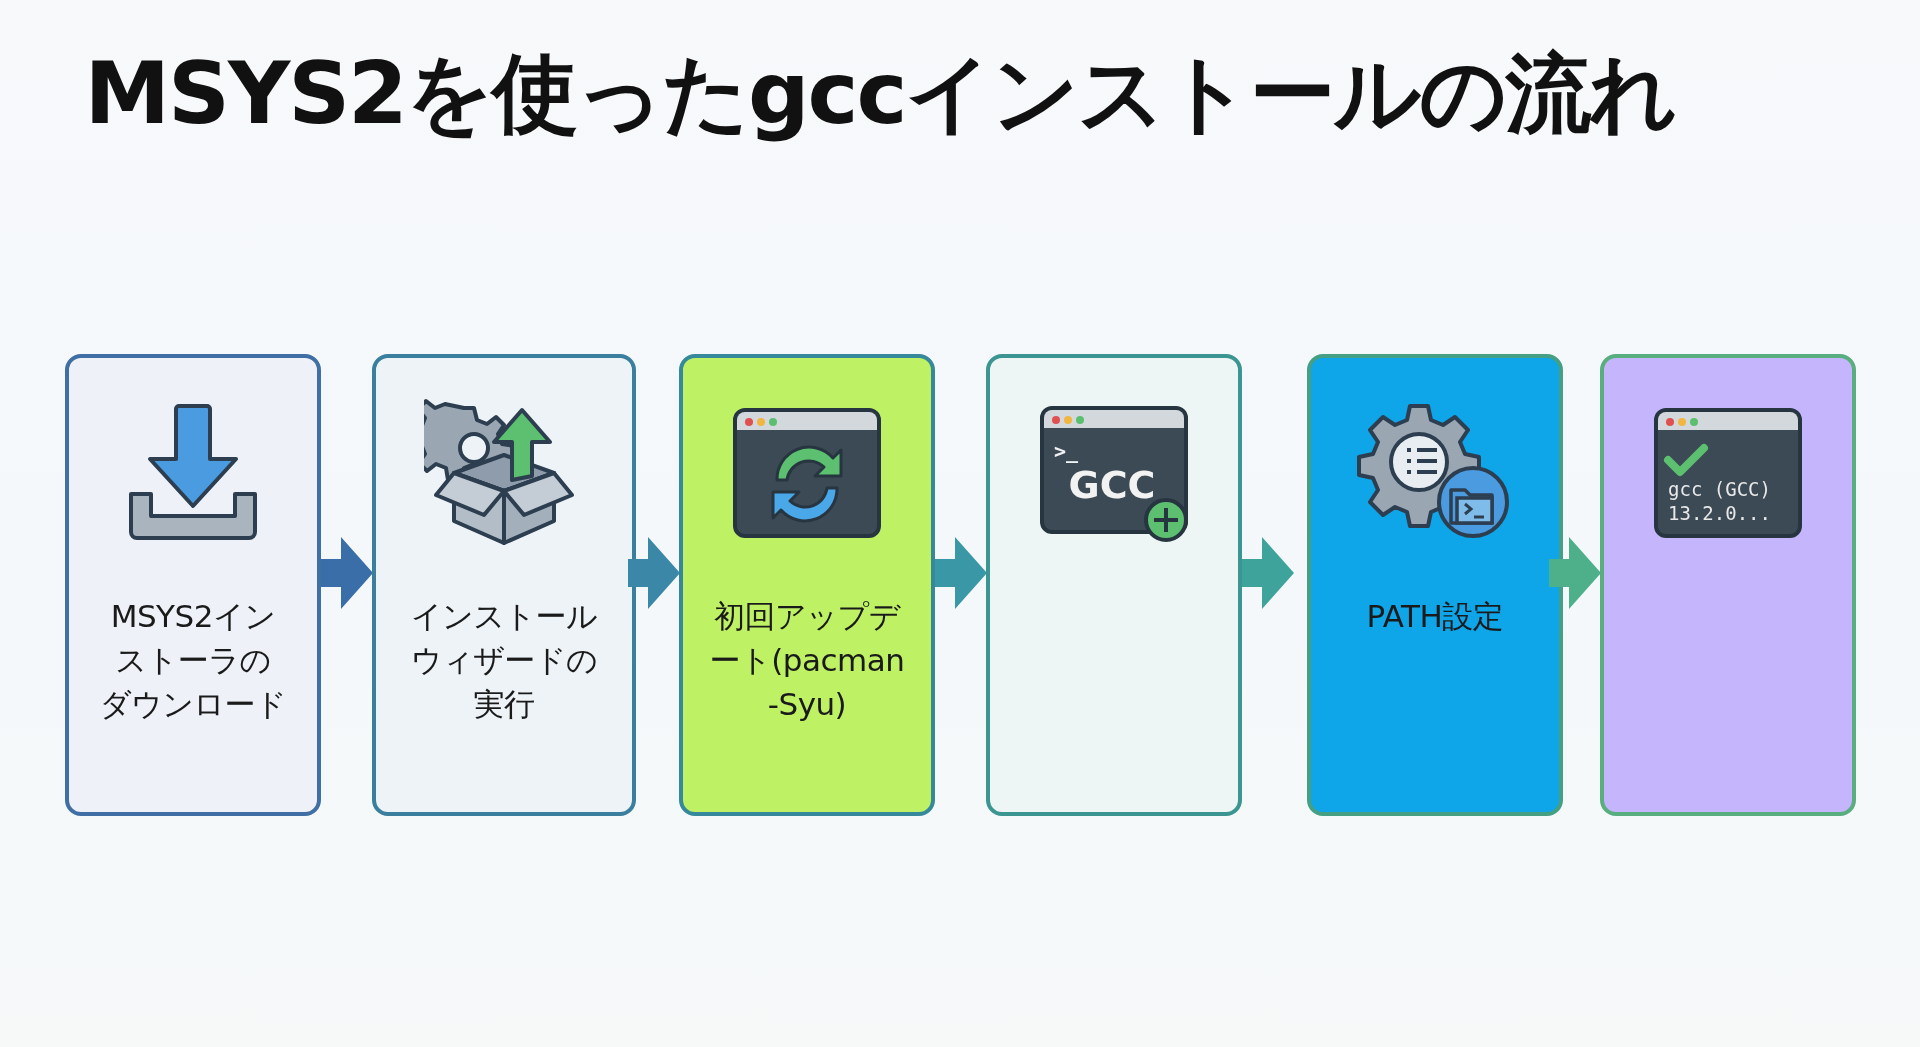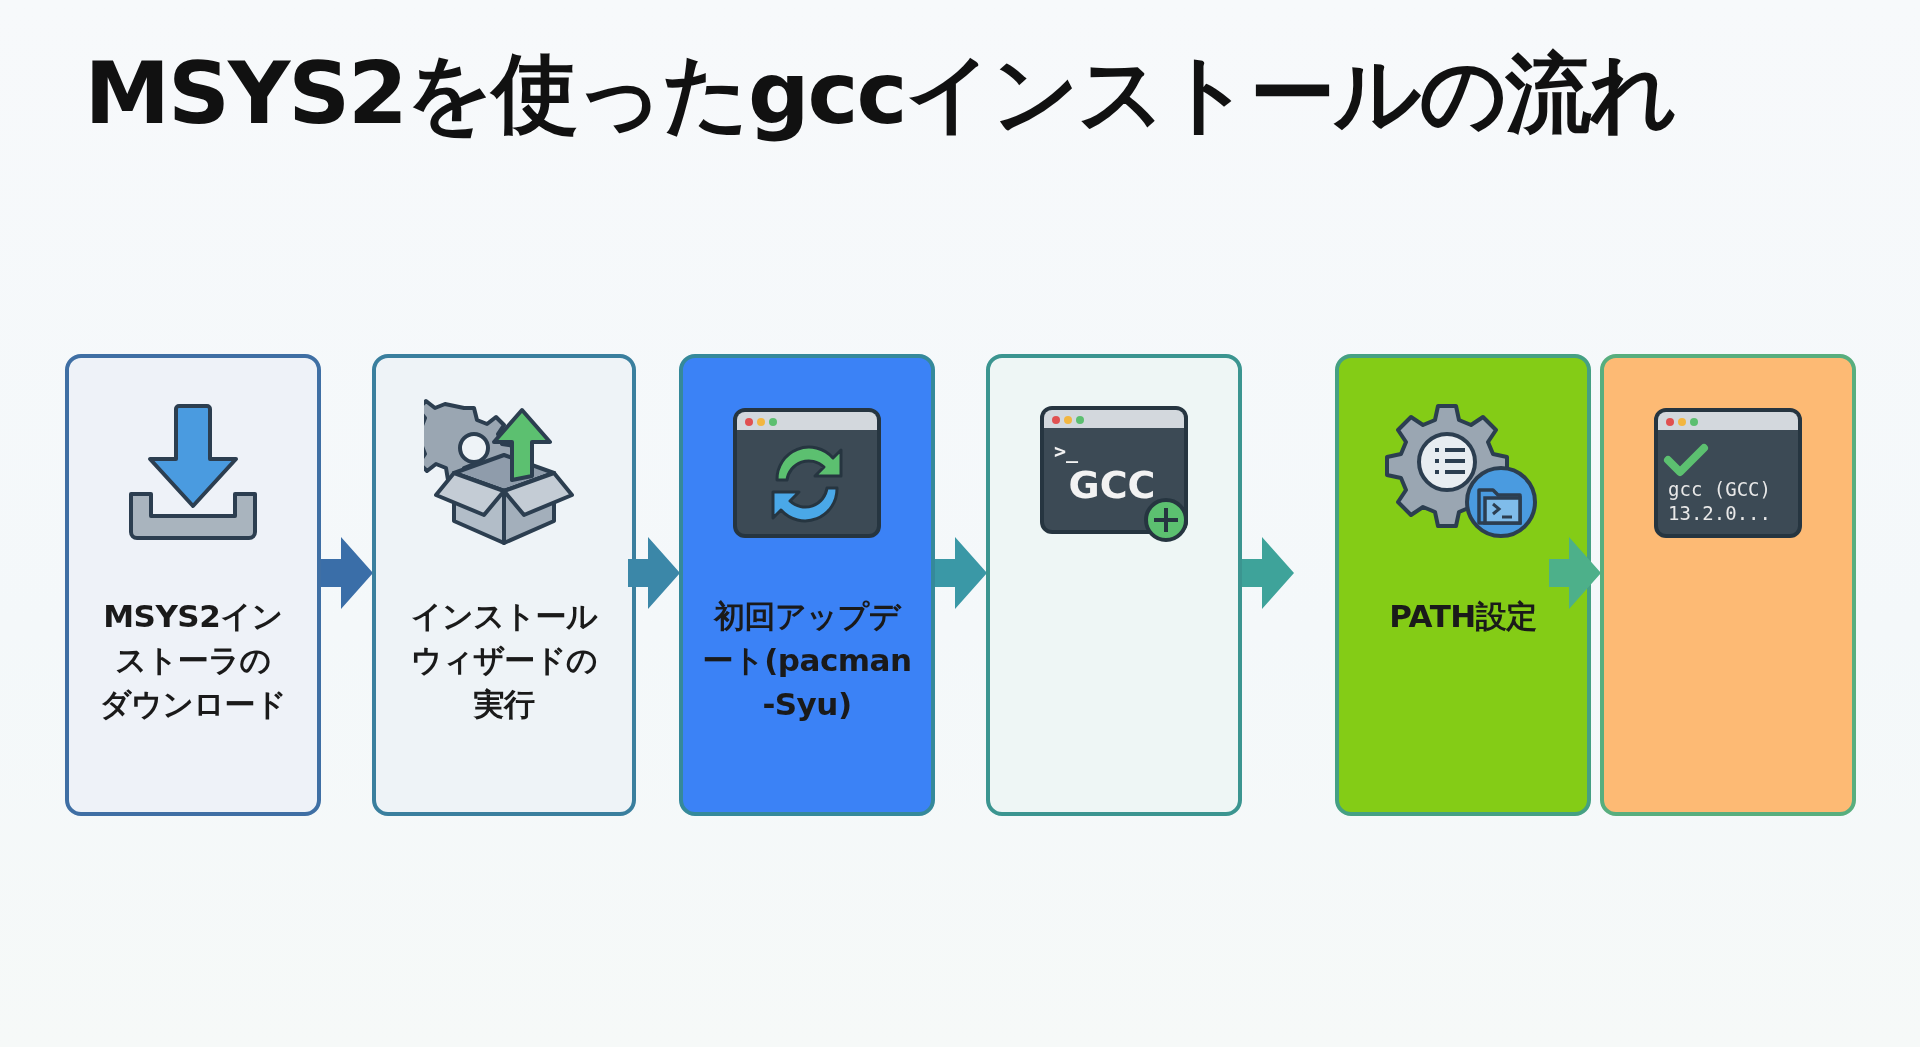--- a/index.html
+++ b/index.html
@@ -17,21 +17,21 @@
     position:absolute; top:354px; width:248px; height:454px;
     border:4px solid #3f6fa4; border-radius:16px;
     box-sizing:content-box;
   }
   .card .icon {
     position:absolute; left:50%; top:40px; transform:translateX(-50%);
     width:160px; height:150px;
   }
   .card .label {
     position:absolute; left:6px; right:6px; top:236px;
-    text-align:center; font-size:31px; font-weight:bold; color:#1a1a1a;
+    text-align:center; font-size:31px; font-weight:normal; color:#1a1a1a;
     line-height:44px; white-space:pre-line; letter-spacing:-0.5px;
   }
   .arrow { position:absolute; top:535px; width:54px; height:76px; }
 </style>
 </head>
 <body>
 
 <div class="title">MSYS2を使ったgccインストールの流れ</div>
 
 <div class="card" id="card0" style="left: 65px; border-color: rgb(63, 111, 164); background: rgb(238, 242, 248);">
@@ -67,21 +67,21 @@
 ウィザードの
 実行</div>
 </div>
 
 <div class="arrow" style="left:628px;">
   <svg width="54" height="76" viewBox="0 0 54 76">
       <path d="M0 24 h20 v-22 l32 36 l-32 36 v-22 h-20z" fill="#3b87a8"></path>
     </svg>
 </div>
 
-<div class="card" id="card2" style="left: 679px; border-color: rgb(53, 137, 154); background: #3b82f6;">
+<div class="card" id="card2" style="left: 679px; border-color: rgb(53, 137, 154); background: #bef264;">
   <svg class="icon" viewBox="0 0 160 150">
     <rect x="8" y="12" width="144" height="126" rx="10" fill="#3c4a55" stroke="#263540" stroke-width="4"></rect>
     <path d="M10 22 a8 8 0 0 1 8 -8 h124 a8 8 0 0 1 8 8 v10 h-140z" fill="#d3d8dd"></path>
     <circle cx="22" cy="24" r="4" fill="#e05050"></circle>
       <circle cx="34" cy="24" r="4" fill="#f2b640"></circle>
       <circle cx="46" cy="24" r="4" fill="#5cbf70"></circle>
     <path d="M50 82 a32 32 0 0 1 56 -22 l8 -8 v26 h-26 l9 -9 a22 22 0 0 0 -37 13z" fill="#5cc070" stroke="#263540" stroke-width="3" stroke-linejoin="round"></path>
     <path d="M110 90 a32 32 0 0 1 -56 22 l-8 8 v-26 h26 l-9 9 a22 22 0 0 0 37 -13z" fill="#4aa8e8" stroke="#263540" stroke-width="3" stroke-linejoin="round"></path>
   </svg>
   <div class="label">初回アップデ
@@ -108,21 +108,21 @@
     <path d="M132 110 v24 M120 122 h24" stroke="#263540" stroke-width="4"></path>
   </svg>
 </div>
 
 <div class="arrow" style="left:1242px;">
   <svg width="54" height="76" viewBox="0 0 54 76">
       <path d="M0 24 h20 v-22 l32 36 l-32 36 v-22 h-20z" fill="#3ea39a"></path>
     </svg>
 </div>
 
-<div class="card" id="card4" style="left: 1335px; border-color: rgb(69, 160, 131); background: #84cc16;">
+<div class="card" id="card4" style="left: 1307px; border-color: rgb(69, 160, 131); background: #0ea5e9;">
   <svg class="icon" viewBox="0 0 160 150">
     <g stroke="#2c3e50" stroke-width="4" stroke-linejoin="round">
       <path d="M55 8 h18 l3 14 l12 5 l12 -8 l13 13 l-8 12 l5 12 l14 3 v18 l-14 3 l-5 12 l8 12 l-13 13 l-12 -8 l-12 5 l-3 14 h-18 l-3 -14 l-12 -5 l-12 8 l-13 -13 l8 -12 l-5 -12 l-14 -3 v-18 l14 -3 l5 -12 l-8 -12 l13 -13 l12 8 l12 -5z" fill="#9aa6b2"></path>
       <circle cx="64" cy="64" r="28" fill="#e8edf1"></circle>
     </g>
     <g stroke="#2c3e50" stroke-width="4">
       <path d="M52 52 h4 M52 63 h4 M52 74 h4"></path>
       <path d="M62 52 h20 M62 63 h20 M62 74 h20"></path>
     </g>
     <circle cx="118" cy="104" r="34" fill="#4a9be0" stroke="#2c3e50" stroke-width="4"></circle>
@@ -132,21 +132,21 @@
   </svg>
   <div class="label">PATH設定</div>
 </div>
 
 <div class="arrow" style="left:1549px;">
   <svg width="54" height="76" viewBox="0 0 54 76">
       <path d="M0 24 h20 v-22 l32 36 l-32 36 v-22 h-20z" fill="#4db08a"></path>
     </svg>
 </div>
 
-<div class="card" id="card5" style="left: 1600px; border-color: rgb(88, 174, 126); background: #fdba74;">
+<div class="card" id="card5" style="left: 1600px; border-color: rgb(88, 174, 126); background: #c4b5fd;">
   <svg class="icon" viewBox="0 0 160 150">
     <rect x="8" y="12" width="144" height="126" rx="10" fill="#3c4a55" stroke="#263540" stroke-width="4"></rect>
     <path d="M10 22 a8 8 0 0 1 8 -8 h124 a8 8 0 0 1 8 8 v10 h-140z" fill="#d3d8dd"></path>
     <circle cx="22" cy="24" r="4" fill="#e05050"></circle>
       <circle cx="34" cy="24" r="4" fill="#f2b640"></circle>
       <circle cx="46" cy="24" r="4" fill="#5cbf70"></circle>
     <path d="M20 62 l12 12 l24 -24" stroke="#5cc070" stroke-width="8" fill="none" stroke-linecap="round" stroke-linejoin="round"></path>
     <text x="20" y="98" fill="#e8e8e8" font-family="DejaVu Sans Mono, monospace" font-size="19">gcc (GCC)</text>
     <text x="20" y="122" fill="#e8e8e8" font-family="DejaVu Sans Mono, monospace" font-size="19">13.2.0...</text>
   </svg>

